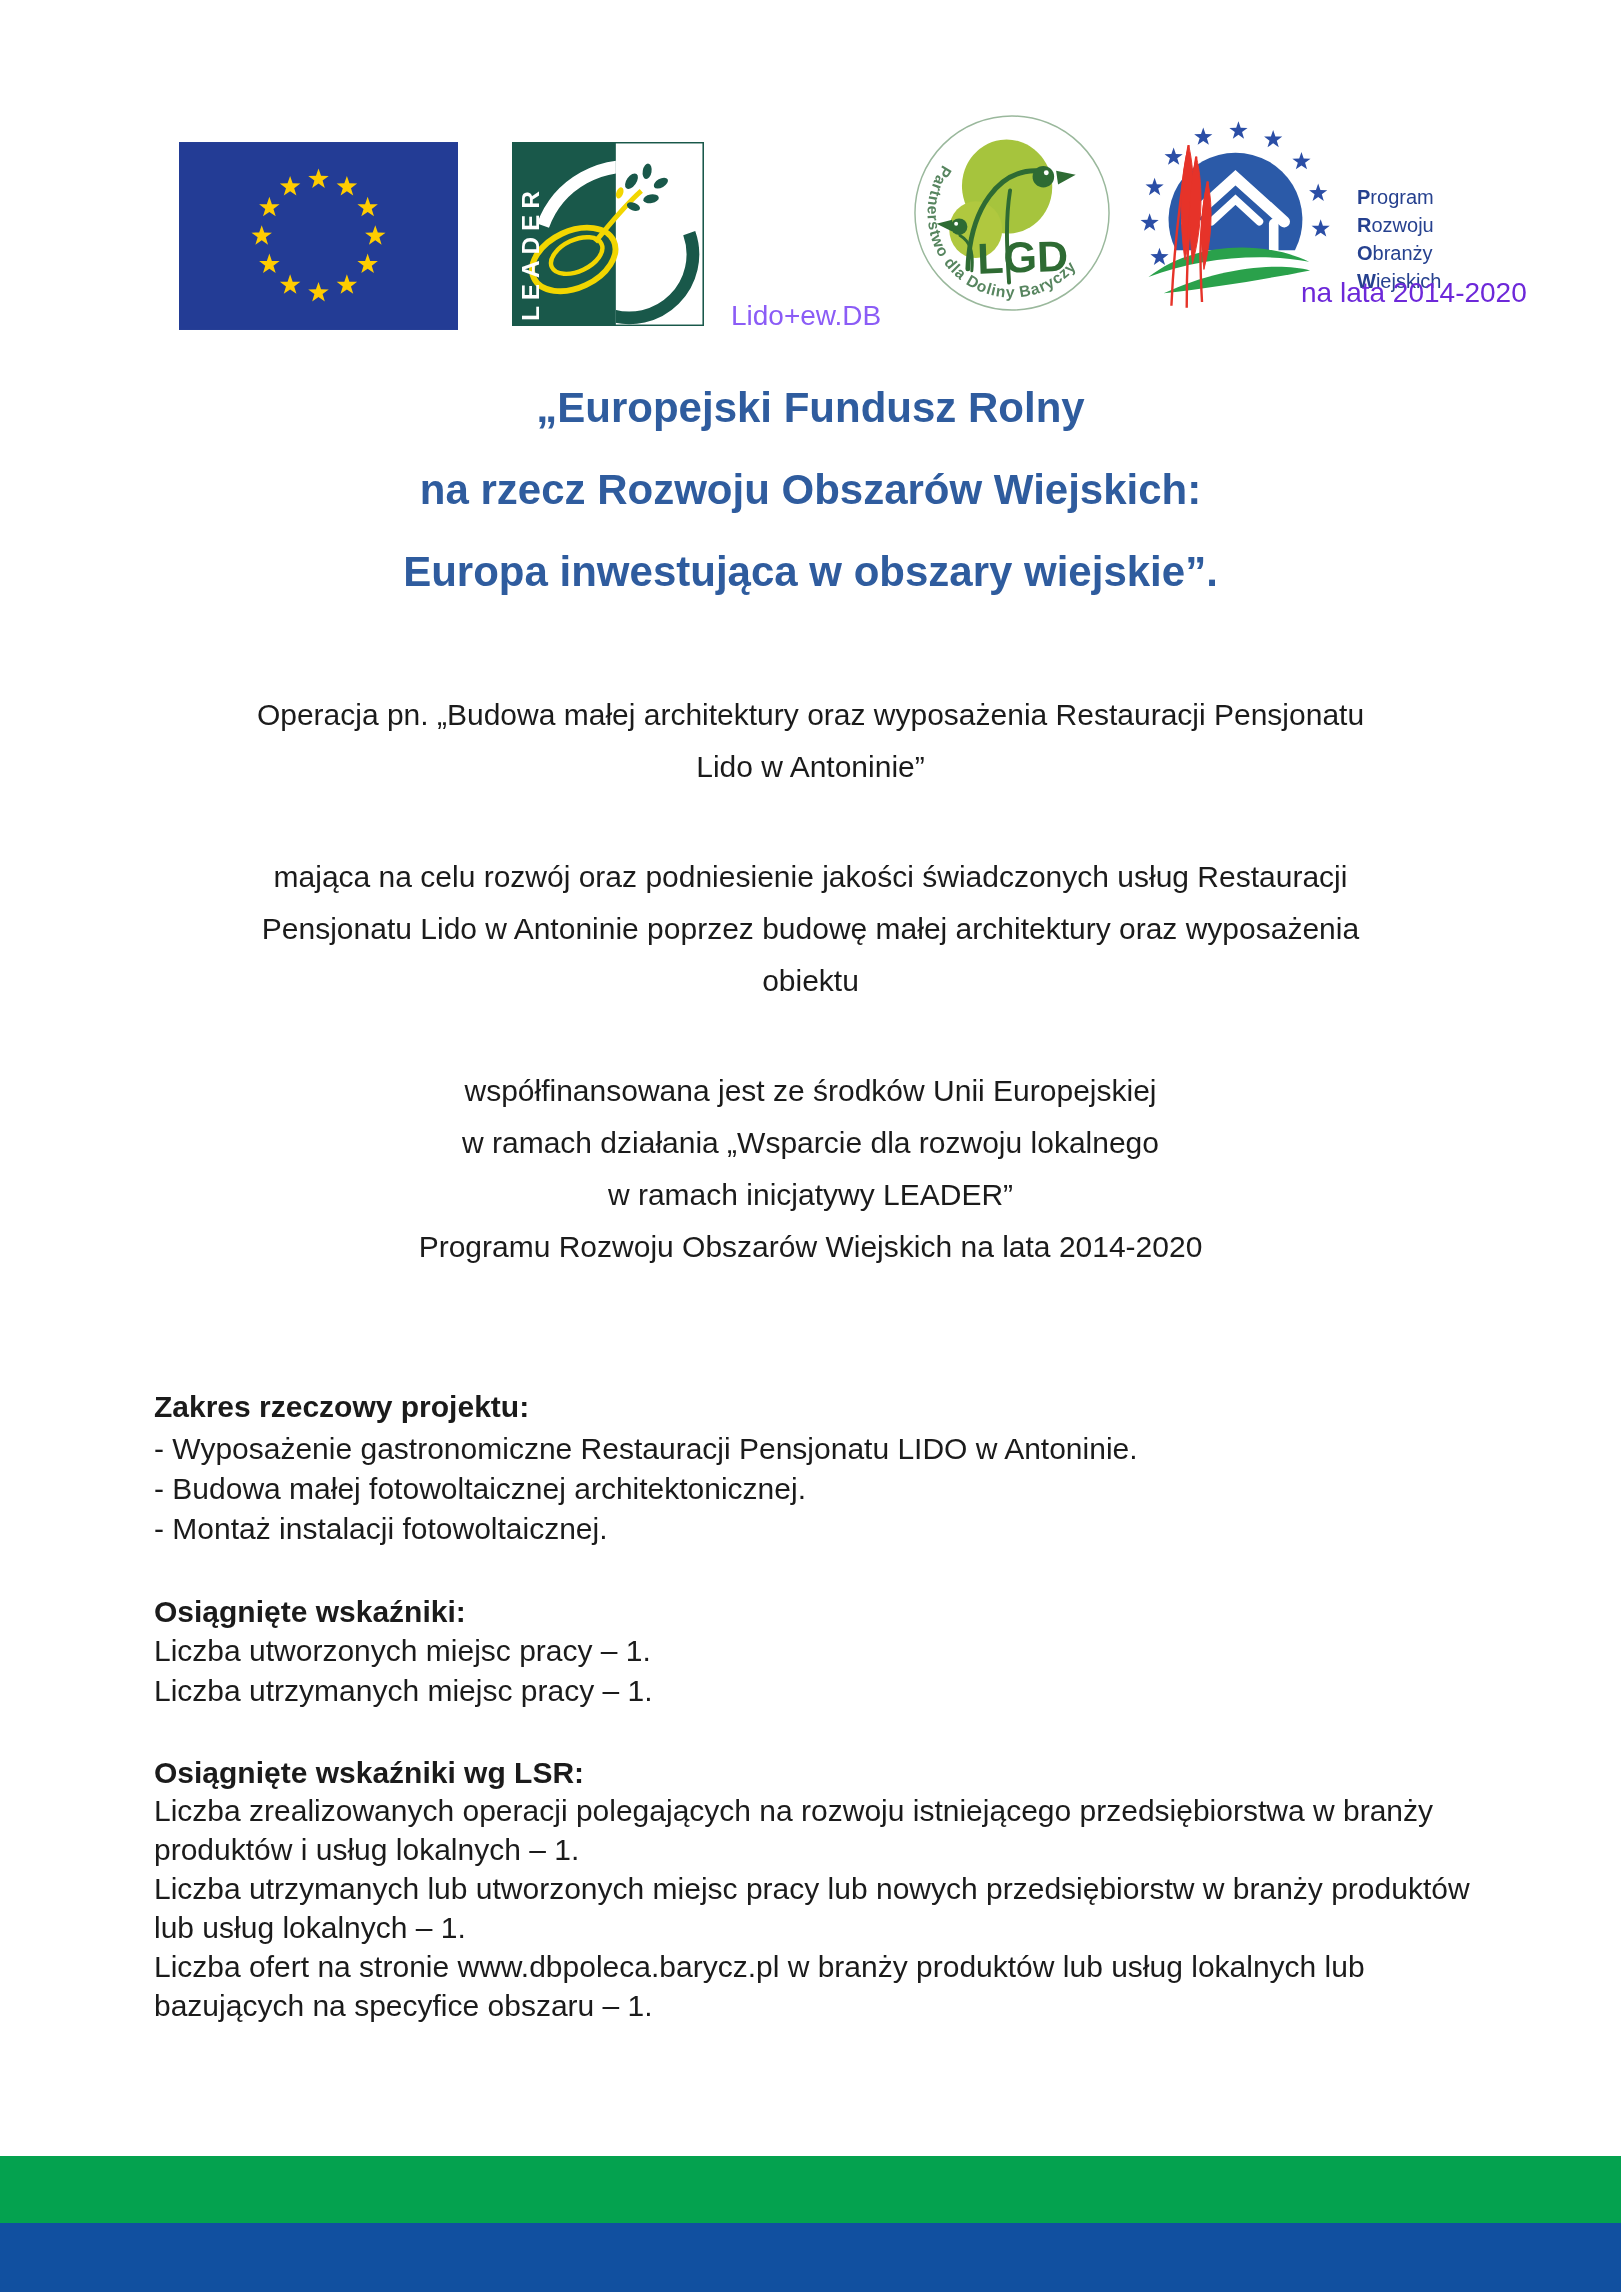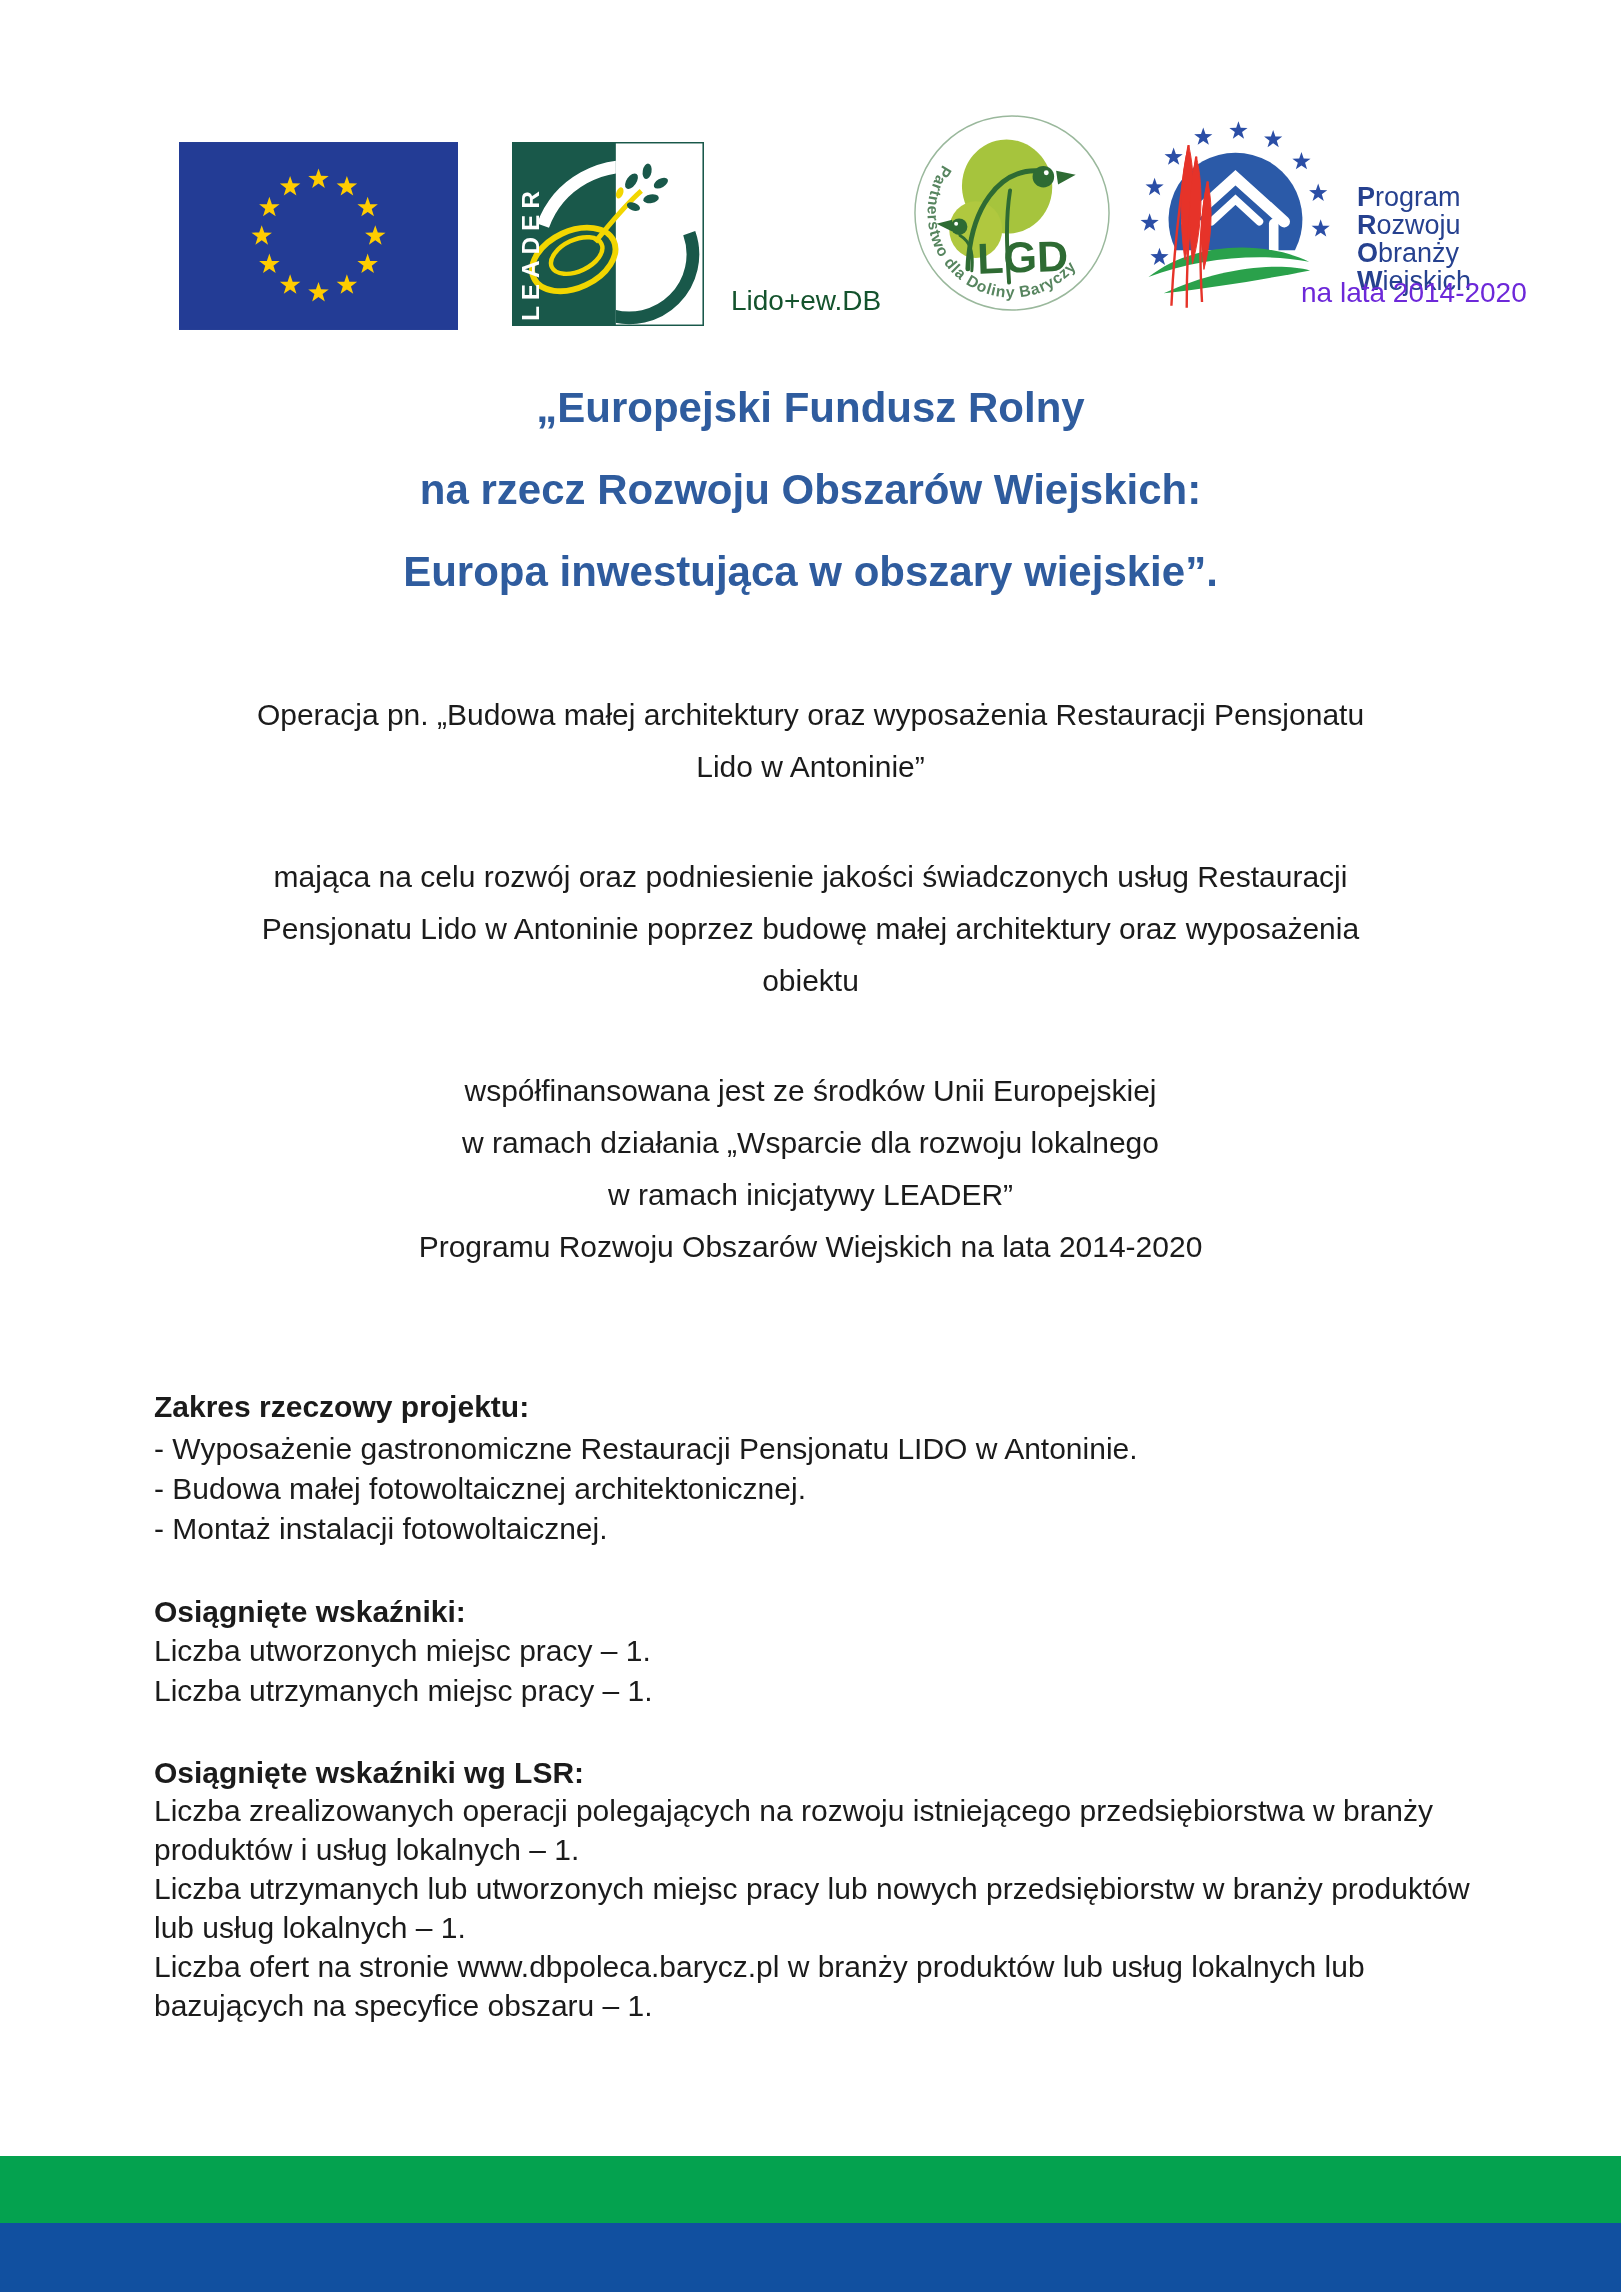--- a/index.html
+++ b/index.html
@@ -4,24 +4,24 @@
 <style>
   html,body{margin:0;padding:0;background:#ffffff;}
   .page{
     position:relative;width:1621px;height:2293px;background:#ffffff;overflow:hidden;
     font-family:"Liberation Sans","DejaVu Sans",sans-serif;color:#1b1b1b;
   }
   .abs{position:absolute;}
   
   .eu-flag{left:179px;top:142px;width:279px;height:188px;}
   .leader-logo{left:512px;top:142px;width:192px;height:184px;}
-  .lido-caption{left:731px;top:285px;font-size:28px;color:#14532d;}
+  .lido-caption{left:731px;top:300px;font-size:28px;color:#8b5cf6;}
   .lgd-logo{left:913px;top:114px;width:198px;height:198px;}
   .prow-graphic{left:1137px;top:116px;width:196px;height:196px;}
-  .prow-text{left:1357px;top:183px;font-size:27px;line-height:28px;color:#26418f;}
+  .prow-text{left:1357px;top:183px;font-size:20px;line-height:28px;color:#26418f;}
   .prow-text .b{font-weight:bold;}
   .prow-subtitle{left:1301px;top:277px;font-size:28px;color:#6d28d9;}
   
   .center-line{left:0;right:0;text-align:center;}
   .main-heading{top:367px;font-size:42px;font-weight:bold;color:#2f5c9e;line-height:82px;}
   .para{font-size:30px;line-height:52px;}
   .para-operation{top:689px;}
   .para-goal{top:851px;}
   .para-cofinancing{top:1065px;}
   

